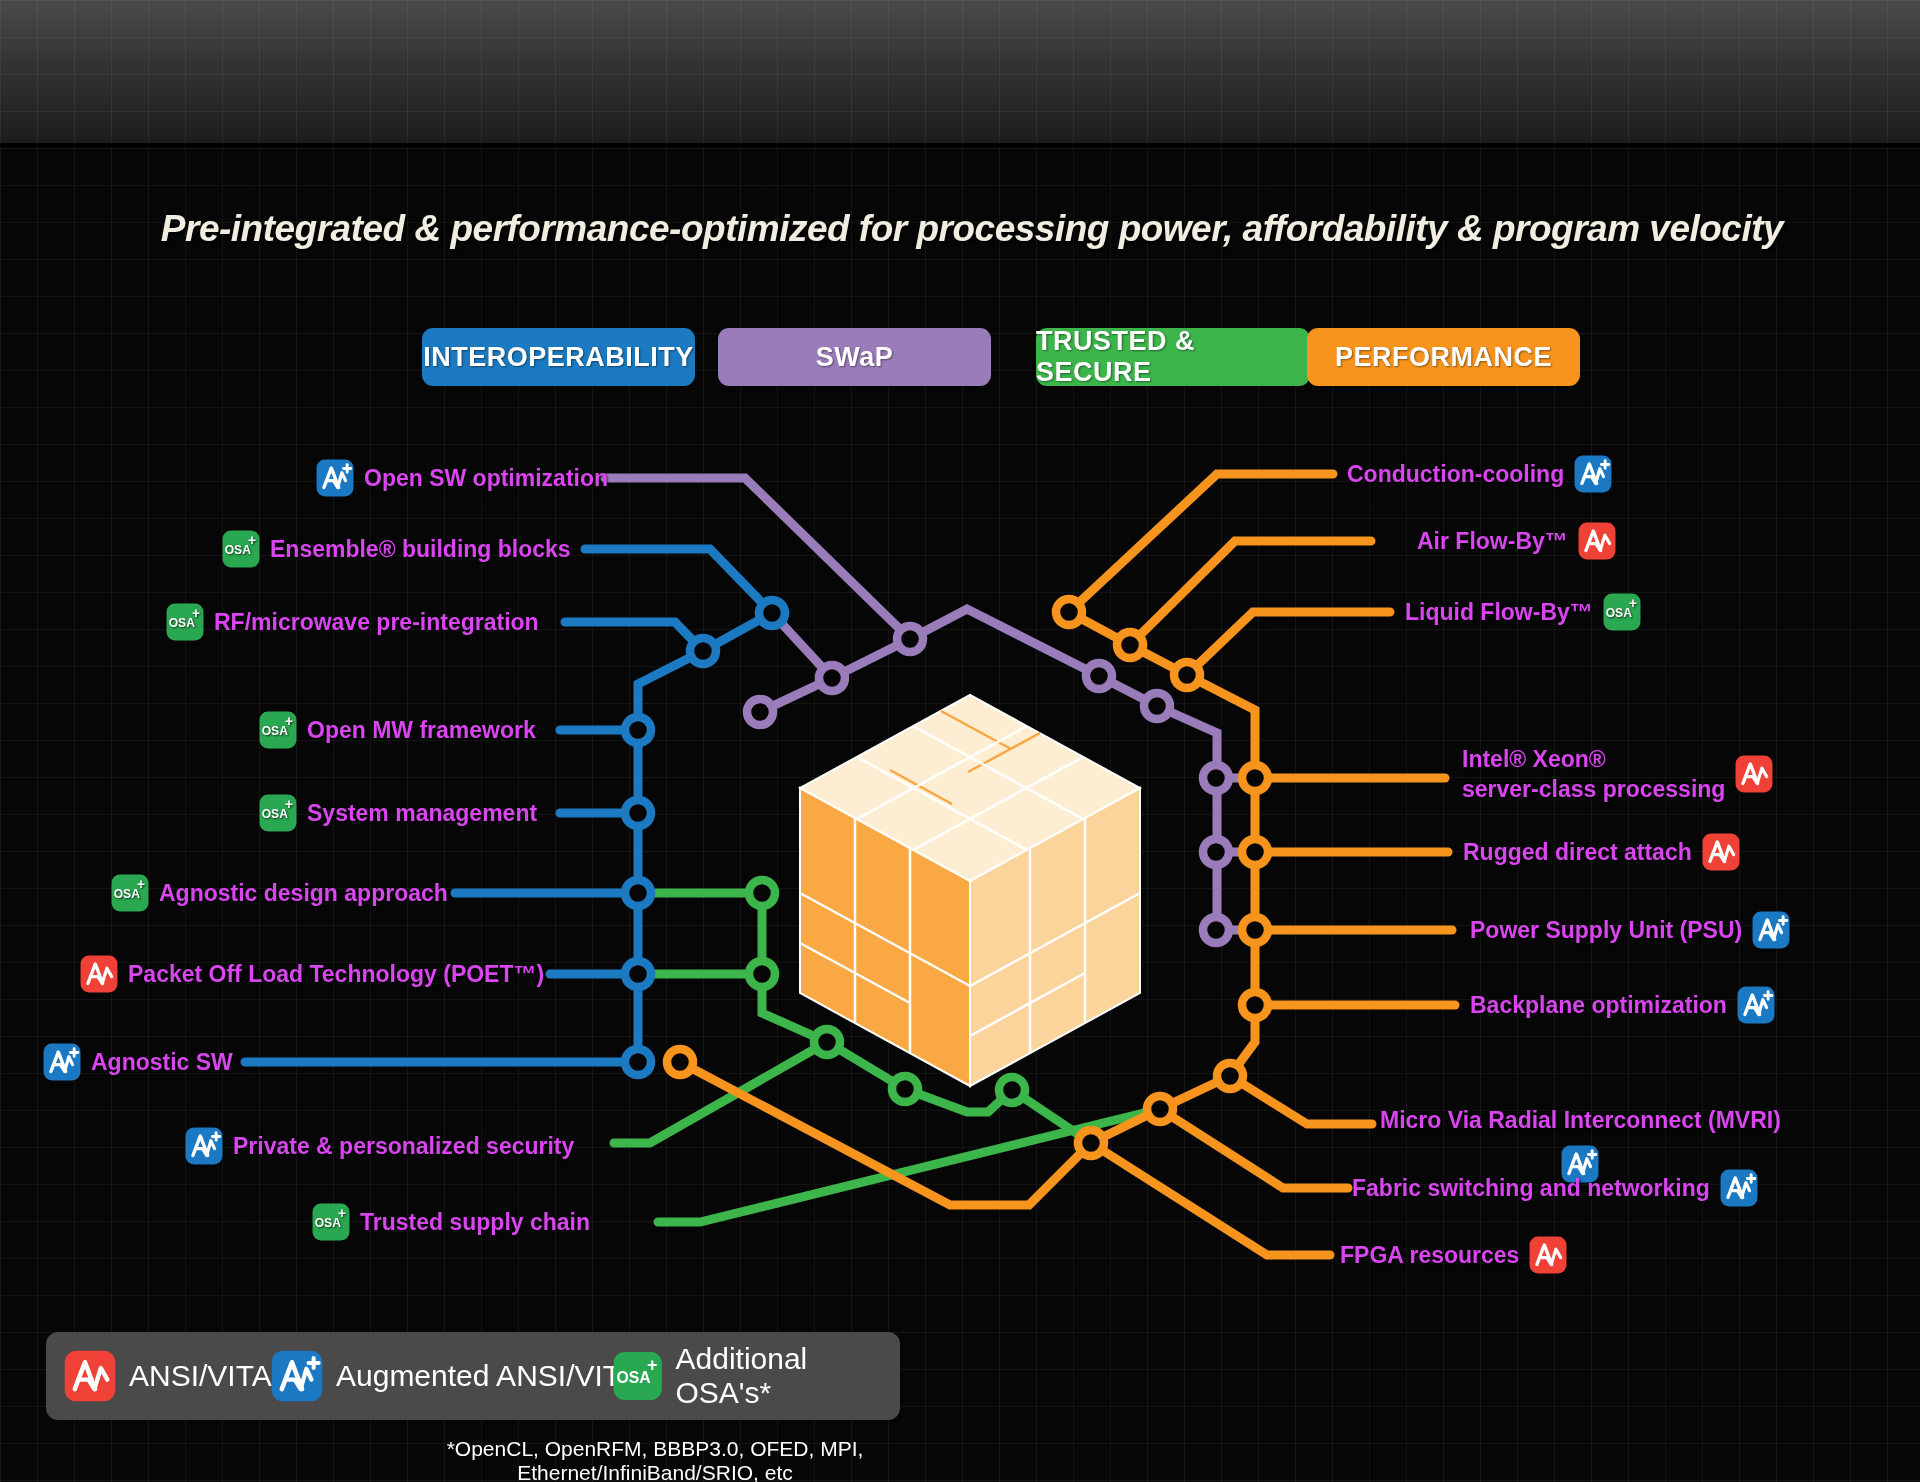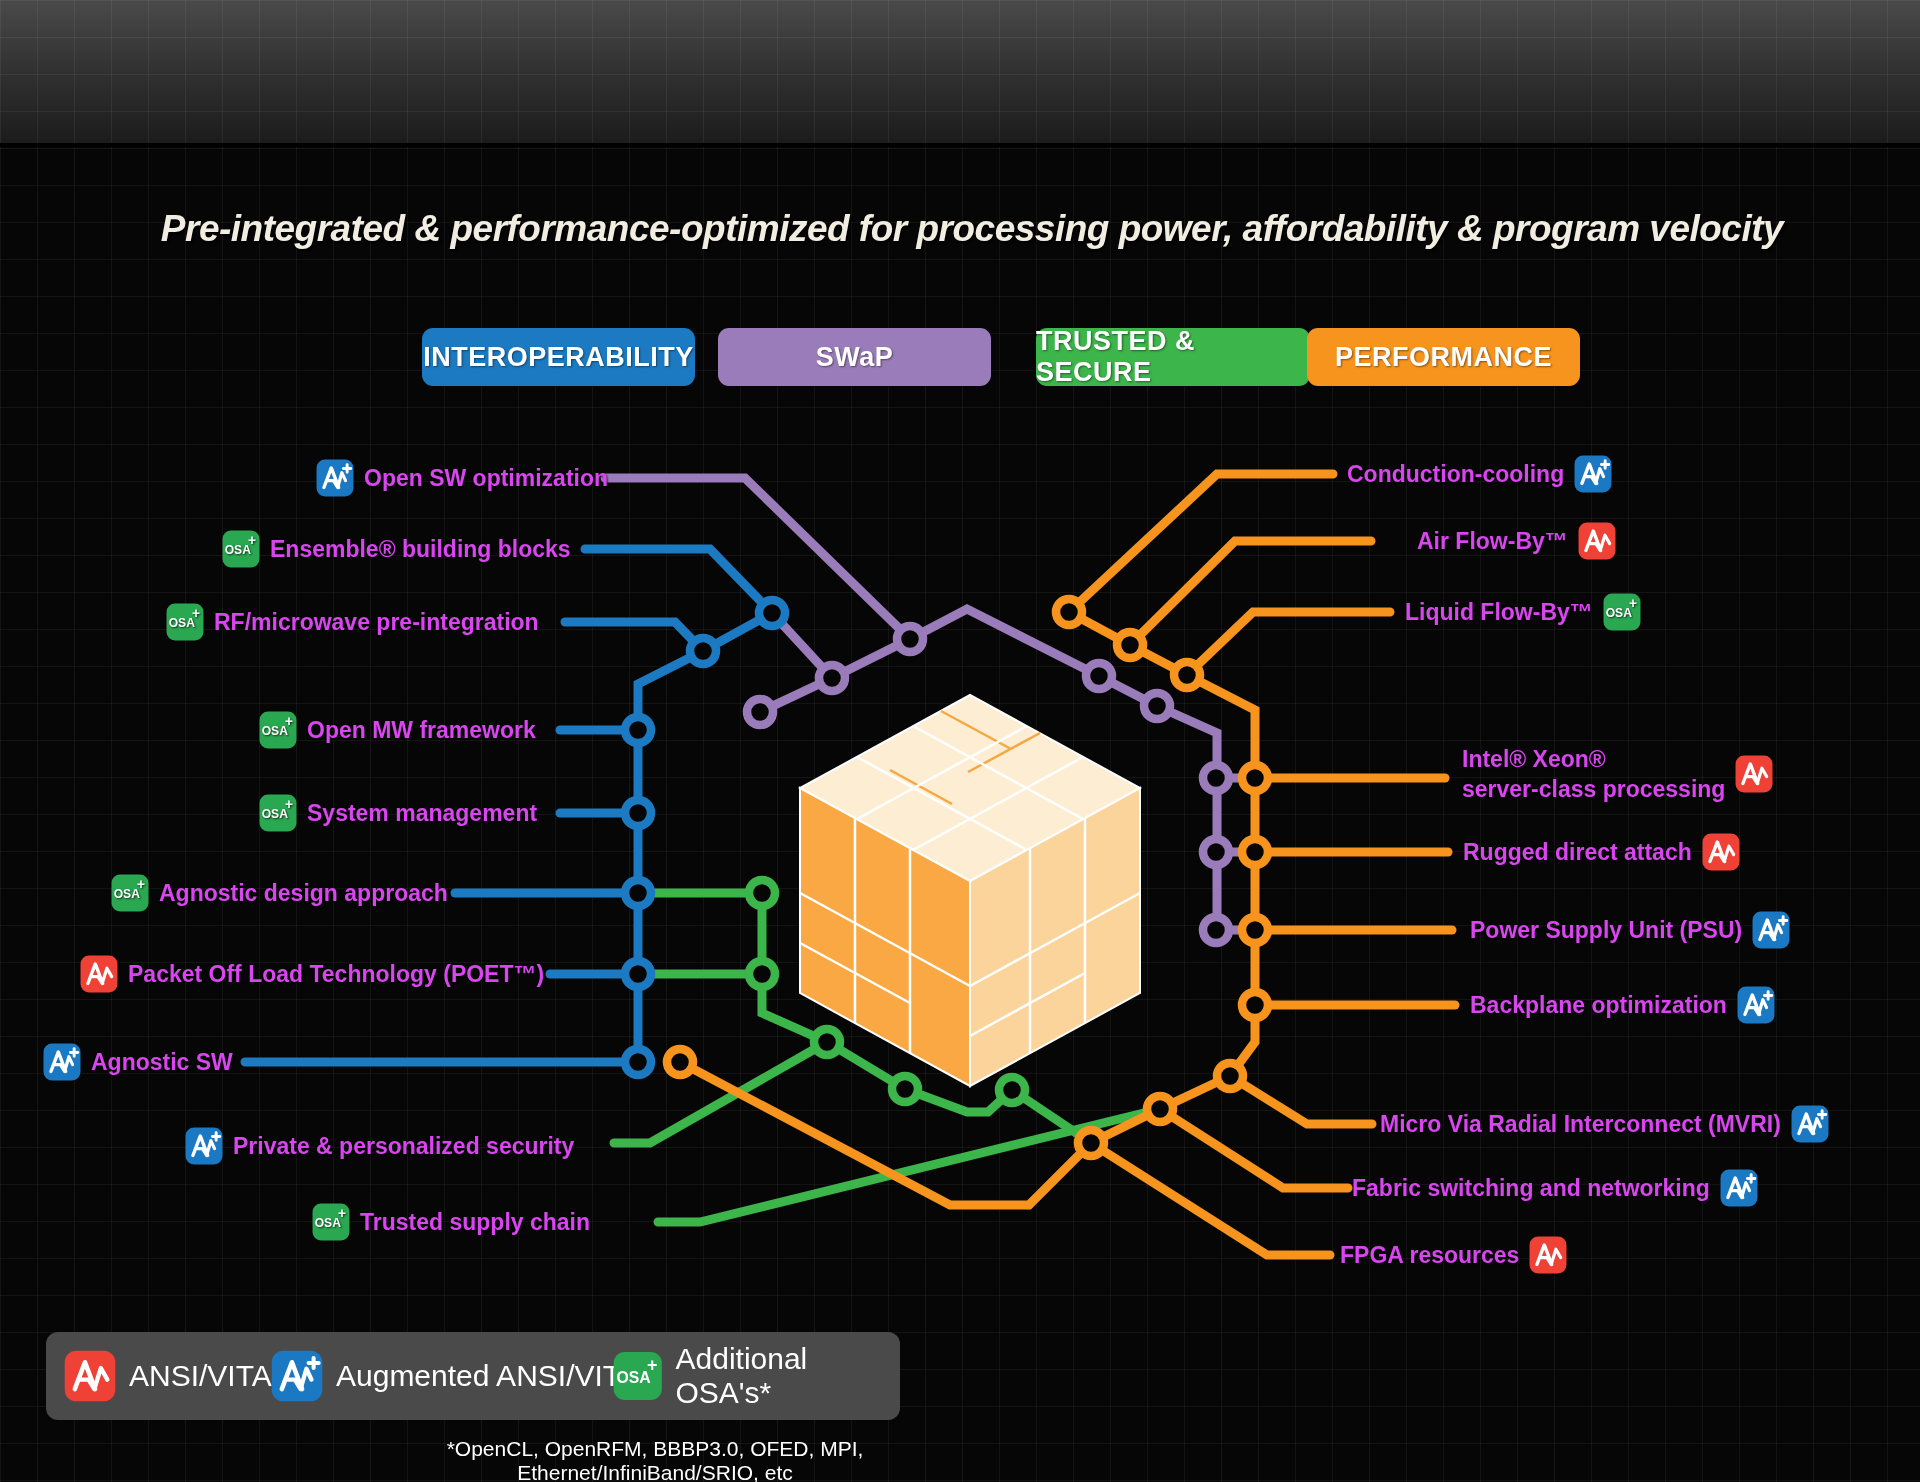--- a/index.html
+++ b/index.html
@@ -274,21 +274,21 @@
             <path d="M7.5,27 L14.5,8.5 L21.5,27" stroke="#fff" stroke-width="3.2" fill="none" stroke-linecap="round" stroke-linejoin="round"></path>
             <path d="M11,20.5 L16.5,20.5 L20.5,27 L24.5,13 L28,20.5" stroke="#fff" stroke-width="3" fill="none" stroke-linecap="round" stroke-linejoin="round"></path>
             <path d="M29.5,5.5 V12.5 M26,9 H33" stroke="#fff" stroke-width="2.8" fill="none" stroke-linecap="round"></path>
           </svg></span></div>
       <div class="item-row" style="left: 1470px; top: 986px;"><span class="txt">Backplane optimization</span><span style="display:flex"><svg width="38" height="38" viewBox="0 0 36 36">
             <rect x="0.5" y="0.5" width="35" height="35" rx="8" fill="#1b79c4"></rect>
             <path d="M7.5,27 L14.5,8.5 L21.5,27" stroke="#fff" stroke-width="3.2" fill="none" stroke-linecap="round" stroke-linejoin="round"></path>
             <path d="M11,20.5 L16.5,20.5 L20.5,27 L24.5,13 L28,20.5" stroke="#fff" stroke-width="3" fill="none" stroke-linecap="round" stroke-linejoin="round"></path>
             <path d="M29.5,5.5 V12.5 M26,9 H33" stroke="#fff" stroke-width="2.8" fill="none" stroke-linecap="round"></path>
           </svg></span></div>
-      <div class="item-row" style="left: 1380px; top: 1105px;"><span class="txt">Micro Via Radial Interconnect (MVRI)</span><span style="display:flex"><svg width="38" height="38" viewBox="0 0 36 36">
+      <div class="item-row" style="left: 1380px; top: 1105px; flex-direction: column;"><span class="txt">Micro Via Radial Interconnect (MVRI)</span><span style="display:flex"><svg width="38" height="38" viewBox="0 0 36 36">
             <rect x="0.5" y="0.5" width="35" height="35" rx="8" fill="#1b79c4"></rect>
             <path d="M7.5,27 L14.5,8.5 L21.5,27" stroke="#fff" stroke-width="3.2" fill="none" stroke-linecap="round" stroke-linejoin="round"></path>
             <path d="M11,20.5 L16.5,20.5 L20.5,27 L24.5,13 L28,20.5" stroke="#fff" stroke-width="3" fill="none" stroke-linecap="round" stroke-linejoin="round"></path>
             <path d="M29.5,5.5 V12.5 M26,9 H33" stroke="#fff" stroke-width="2.8" fill="none" stroke-linecap="round"></path>
           </svg></span></div>
       <div class="item-row" style="left: 1352px; top: 1169px;"><span class="txt">Fabric switching and networking</span><span style="display:flex"><svg width="38" height="38" viewBox="0 0 36 36">
             <rect x="0.5" y="0.5" width="35" height="35" rx="8" fill="#1b79c4"></rect>
             <path d="M7.5,27 L14.5,8.5 L21.5,27" stroke="#fff" stroke-width="3.2" fill="none" stroke-linecap="round" stroke-linejoin="round"></path>
             <path d="M11,20.5 L16.5,20.5 L20.5,27 L24.5,13 L28,20.5" stroke="#fff" stroke-width="3" fill="none" stroke-linecap="round" stroke-linejoin="round"></path>
             <path d="M29.5,5.5 V12.5 M26,9 H33" stroke="#fff" stroke-width="2.8" fill="none" stroke-linecap="round"></path>

